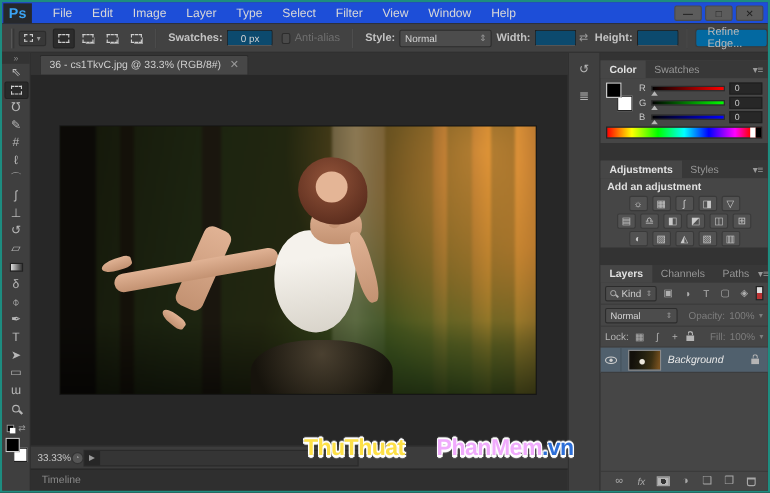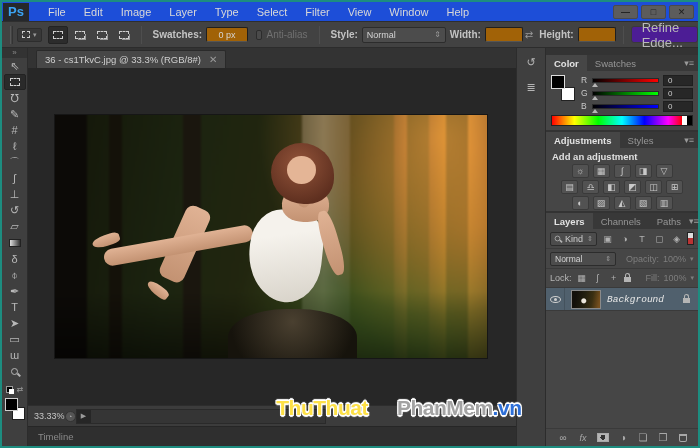--- a/index.html
+++ b/index.html
@@ -18,26 +18,26 @@
   .toolpreset{display:flex;align-items:center;gap:3px;background:#383838;border:1px solid #2d2d2d;border-radius:2px;padding:2px 4px;margin-right:6px;}
   .vsep{width:1px;height:18px;background:#333;border-right:1px solid #4e4e4e;margin:0 7px;}
   .modes{display:flex;gap:2px;}
   .modebtn{width:20px;height:18px;display:flex;align-items:center;justify-content:center;border-radius:2px;}
   .modebtn.active{background:#2c2c2c;border:1px solid #232323;}
   .mq{width:10px;height:8px;border:1px dashed #cfcfcf;display:inline-block;}
   .mq.sm{width:8px;height:7px;}
   .mq.dbl{box-shadow:2px 2px 0 -1px #9a9a9a;}
   .lbl{margin:0 4px;color:#c3c3c3;white-space:nowrap;}
   .lbl.dim{color:#707070;}
-  .field{background:#a16207;border:1px solid #1f1f1f;border-bottom-color:#555;height:15px;min-width:42px;color:#d5d5d5;font-size:9px;display:flex;align-items:center;justify-content:center;border-radius:2px;}
+  .field{background:#0c4a6e;border:1px solid #1f1f1f;border-bottom-color:#555;height:15px;min-width:42px;color:#d5d5d5;font-size:9px;display:flex;align-items:center;justify-content:center;border-radius:2px;}
   .field.empty{min-width:38px;}
   .chk{width:10px;height:10px;background:#4a4a4a;border:1px solid #2c2c2c;border-radius:2px;margin-left:8px;}
   .select{background:#4c4c4c;border:1px solid #2c2c2c;border-radius:2px;height:16px;display:flex;align-items:center;padding:0 4px;gap:8px;color:#d5d5d5;font-size:9px;min-width:84px;justify-content:space-between;}
   .swapico{color:#9a9a9a;font-size:10px;margin:0 2px;}
-  .pushbtn{background:#4c1d95;border:1px solid #3a3a3a;border-radius:3px;height:17px;padding:0 10px;color:#b9b9b9;font-size:13px;display:flex;align-items:center;}
+  .pushbtn{background:#0369a1;border:1px solid #3a3a3a;border-radius:3px;height:17px;padding:0 10px;color:#b9b9b9;font-size:10px;display:flex;align-items:center;}
   
   .main{flex:1;display:flex;min-height:0;}
   
   .toolbar{width:26px;background:#3f3f3f;border-right:1px solid #2c2c2c;display:flex;flex-direction:column;align-items:center;flex:0 0 26px;}
   .tb-collapse{color:#8a8a8a;font-size:8px;height:10px;line-height:10px;width:100%;text-align:center;background:#333;}
   .tool{width:22px;height:16.1px;display:flex;align-items:center;justify-content:center;color:#b8b8b8;font-size:11px;line-height:1;border-radius:2px;}
   .tool.active{background:#2a2a2a;border:1px solid #222;color:#e8e8e8;}
   .grad-ico{width:12px;height:8px;background:linear-gradient(90deg,#ddd,#333);border:1px solid #222;display:inline-block;}
   .mag{width:7px;height:7px;border:1.5px solid #b5b5b5;border-radius:50%;position:relative;display:inline-block;}
   .mag::after{content:"";position:absolute;width:4px;height:1.5px;background:#b5b5b5;right:-4px;bottom:-1px;transform:rotate(45deg);}
@@ -91,21 +91,21 @@
   .docinfo{flex:0 0 250px;height:15px;background:#353535;border:1px solid #2a2a2a;display:flex;align-items:center;}
   .docinfo .txt{flex:1;text-align:center;}
   .docinfo .adv{width:14px;height:13px;background:#262626;color:#9a9a9a;font-size:7px;display:flex;align-items:center;justify-content:center;}
   .bottabs{height:20px;background:#2f2f2f;display:flex;align-items:stretch;flex:0 0 20px;border-top:1px solid #262626;}
   .btab{padding:0 10px;display:flex;align-items:center;font-size:9.5px;color:#8a8a8a;}
   .btab.active{background:#454545;color:#d8d8d8;border-right:1px solid #262626;font-weight:bold;}
   
   .dockstrip{width:30px;background:#3f3f3f;border-left:1px solid #2c2c2c;border-right:1px solid #2c2c2c;display:flex;flex-direction:column;align-items:center;padding-top:6px;gap:8px;flex:0 0 30px;}
   .dockbtn{width:20px;height:17px;display:flex;align-items:center;justify-content:center;color:#b5b5b5;font-size:11px;border-radius:2px;}
   
-  .rightcol{width:152px;background:#333;display:flex;flex-direction:column;flex:0 0 152px;padding-top:7px;gap:2px;}
+  .rightcol{width:152px;background:#333;display:flex;flex-direction:column;flex:0 0 152px;padding-top:7px;gap:16px;}
   .panel{background:#464646;display:flex;flex-direction:column;}
   .ptabs{height:16px;background:#383838;display:flex;align-items:stretch;font-size:9.5px;flex:0 0 16px;}
   .ptab{padding:0 8px;display:flex;align-items:center;color:#969696;}
   .ptab.active{background:#464646;color:#e2e2e2;font-weight:bold;}
   .pmenu{margin-left:auto;color:#9a9a9a;font-size:9px;display:flex;align-items:center;padding-right:4px;gap:1px;}
   
   .colorbody{display:flex;padding:4px 5px 2px 5px;gap:6px;}
   .csw{position:relative;width:24px;height:26px;flex:0 0 24px;}
   .csw .b{position:absolute;right:0;bottom:0;width:14px;height:14px;background:#fff;border:1px solid #222;}
   .csw .f{position:absolute;left:0;top:0;width:14px;height:14px;background:#000;border:1px solid #ddd;}
@@ -138,21 +138,21 @@
   .lockrow{height:19px;flex:0 0 19px;}
   .lkico{color:#b0b0b0;font-size:9px;width:12px;text-align:center;}
   .padlock{width:7px;height:5px;background:#b5b5b5;position:relative;display:inline-block;margin-top:3px;}
   .padlock::before{content:"";position:absolute;left:1px;top:-4px;width:3px;height:3px;border:1px solid #b5b5b5;border-bottom:none;border-radius:3px 3px 0 0;}
   .layerrow{height:23px;flex:0 0 23px;background:#50606d;border-bottom:1px solid #3a3a3a;display:flex;align-items:center;}
   .eyecell{width:19px;align-self:stretch;display:flex;align-items:center;justify-content:center;border-right:1px solid #44525d;}
   .eye{width:11px;height:7px;border:1px solid #cfcfcf;border-radius:50%;position:relative;}
   .eye::after{content:"";position:absolute;left:3px;top:1.5px;width:3px;height:3px;background:#cfcfcf;border-radius:50%;}
   .lthumb{width:30px;height:19px;margin:0 6px;border:1px solid #8a8a8a;
     background:radial-gradient(circle at 42% 58%,#ece8de 0 2px,transparent 3px),linear-gradient(100deg,#13100a 15%,#232010 45%,#3a2f12 70%,#77501e 95%);}
-  .lname{flex:1;font-style:italic;font-size:9.5px;color:#e8e8e8;font-family:Liberation Mono, monospace;}
+  .lname{flex:1;font-style:italic;font-size:9.5px;color:#e8e8e8;}
   .lspacer{flex:1;}
   .lbottom{height:18px;flex:0 0 18px;border-top:1px solid #3a3a3a;display:flex;align-items:center;justify-content:space-between;padding:0 8px 0 10px;color:#a8a8a8;font-size:10px;}
   .lbottom .ic{display:flex;align-items:center;justify-content:center;width:14px;}
   .fx{font-style:italic;font-size:9px;}
   .maskico{width:12px;height:9px;border:1px solid #a8a8a8;background:radial-gradient(circle,#333 0 2.5px,#b5b5b5 2.5px);}
   .trashico{width:8px;height:8px;border:1px solid #a8a8a8;border-top:2px solid #a8a8a8;border-radius:0 0 2px 2px;}
 </style>
 </head>
 <body>
 
@@ -310,21 +310,21 @@
           <div class="ph-el skin footB"></div>
           <div class="ph-el dress"></div>
           <div class="ph-el skin torso"></div>
           <div class="ph-el skin armL"></div>
           <div class="ph-el skin armR"></div>
           <div class="ph-el hair"></div>
           <div class="ph-el face"></div>
         </div>
       </div>
       <div class="watermark">
-        <span style="color:#fde047;">ThuThuat</span><span style="color:#a3a3a3;margin-left:29px;">PhanMem</span><span style="color:#2d6fd8;">.vn</span>
+        <span style="color:#fde047;">ThuThuat</span><span style="color:#f0abfc;margin-left:29px;">PhanMem</span><span style="color:#2d6fd8;">.vn</span>
       </div>
       <div class="statusbar">
         <span>33.33%</span>
         <span class="drive">◔</span>
         <div class="docinfo">
           <span class="adv">▶</span>
         </div>
       </div>
       <div class="bottabs">
         <div class="btab">Timeline</div>

